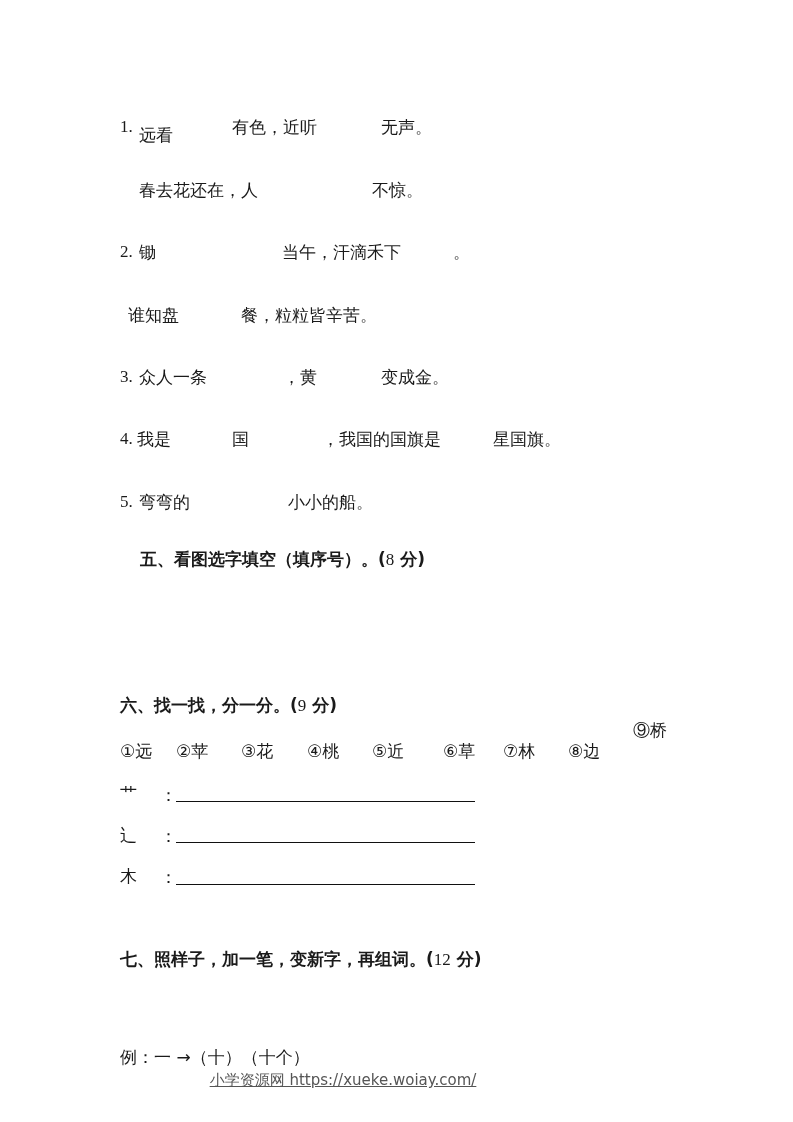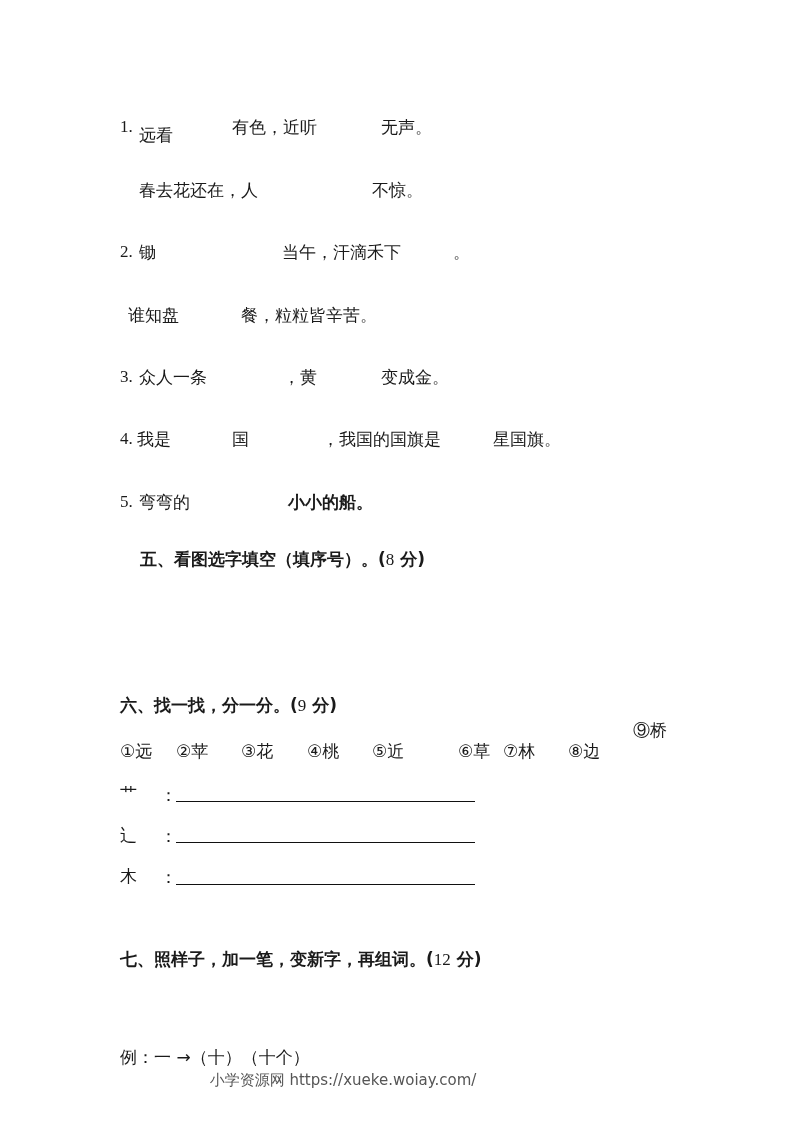--- a/index.html
+++ b/index.html
@@ -8,21 +8,21 @@
     .seg { position: absolute; font-size: 17px; line-height: 22px; white-space: nowrap; }
     .num { font-family: "Liberation Serif", "DejaVu Serif", serif; }
     .heading { position: absolute; font-size: 17px; line-height: 22px; font-weight: bold; white-space: nowrap; }
     .heading .score { font-weight: bold; }
     .heading .digit { font-family: "Liberation Serif", "DejaVu Serif", serif; font-weight: normal; }
     .opt { position: absolute; font-size: 17px; line-height: 22px; white-space: nowrap; }
     .radical { position: absolute; font-size: 17px; line-height: 22px; }
     .colon { position: absolute; font-size: 17px; line-height: 22px; }
     .answer-line { position: absolute; height: 0; border-bottom: 1.2px solid #111; }
     .footer { position: absolute; left: 0; width: 686px; top: 1070px; text-align: center;
-              font-size: 15px; color: #555; line-height: 20px; }
+              font-size: 15px; color: #555; line-height: 20px; text-decoration: underline; }
   </style>
 </head>
 <body>
 
 <span class="seg num" style="left:120px;top:116px;">1.</span>
 <span class="seg" style="left:139px;top:124px;">远看</span>
 <span class="seg" style="left:232px;top:116px;">有色，近听</span>
 <span class="seg" style="left:381px;top:116px;">无声。</span>
 
 <span class="seg" style="left:139px;top:179px;">春去花还在，人</span>
@@ -42,36 +42,36 @@
 <span class="seg" style="left:381px;top:366px;">变成金。</span>
 
 <span class="seg num" style="left:120px;top:428px;">4.</span>
 <span class="seg" style="left:137px;top:428px;">我是</span>
 <span class="seg" style="left:232px;top:428px;">国</span>
 <span class="seg" style="left:310px;top:428px;margin-left:12px;">，我国的国旗是</span>
 <span class="seg" style="left:493px;top:428px;">星国旗。</span>
 
 <span class="seg num" style="left:120px;top:491px;">5.</span>
 <span class="seg" style="left:139px;top:491px;">弯弯的</span>
-<span class="seg" style="left:288px;top:491px;font-weight:bold;">小小的船。</span>
+<span class="seg" style="left:288px;top:491px;">小小的船。</span>
 
 <div class="heading" style="left:120px;top:548px;margin-left:20px;">
   <span>五、看图选字填空（填序号）。(</span><span class="digit">8</span><span class="score"> 分)</span>
 </div>
 
 <div class="heading" style="left:120px;top:694px;">
   <span>六、找一找，分一分。(</span><span class="digit">9</span><span class="score"> 分)</span>
 </div>
 
 <span class="opt" style="left:120px;top:740px;">①远</span>
 <span class="opt" style="left:176px;top:740px;">②苹</span>
 <span class="opt" style="left:241px;top:740px;">③花</span>
 <span class="opt" style="left:307px;top:740px;">④桃</span>
 <span class="opt" style="left:372px;top:740px;">⑤近</span>
-<span class="opt" style="left:458px;top:740px;">⑥草</span>
+<span class="opt" style="left:443px;top:740px;">⑥草</span>
 <span class="opt" style="left:503px;top:740px;">⑦林</span>
 <span class="opt" style="left:568px;top:740px;">⑧边</span>
 <span class="opt" style="left:633px;top:720px;font-family:Liberation Serif, serif;">⑨桥</span>
 
 <span class="radical" style="left:120px;top:782px;">艹</span>
 <span class="colon" style="left:160px;top:784px;">：</span>
 <div class="answer-line" style="left:176px;top:801px;width:299px;"></div>
 
 <span class="radical" style="left:120px;top:824px;">辶</span>
 <span class="colon" style="left:160px;top:825px;">：</span>

